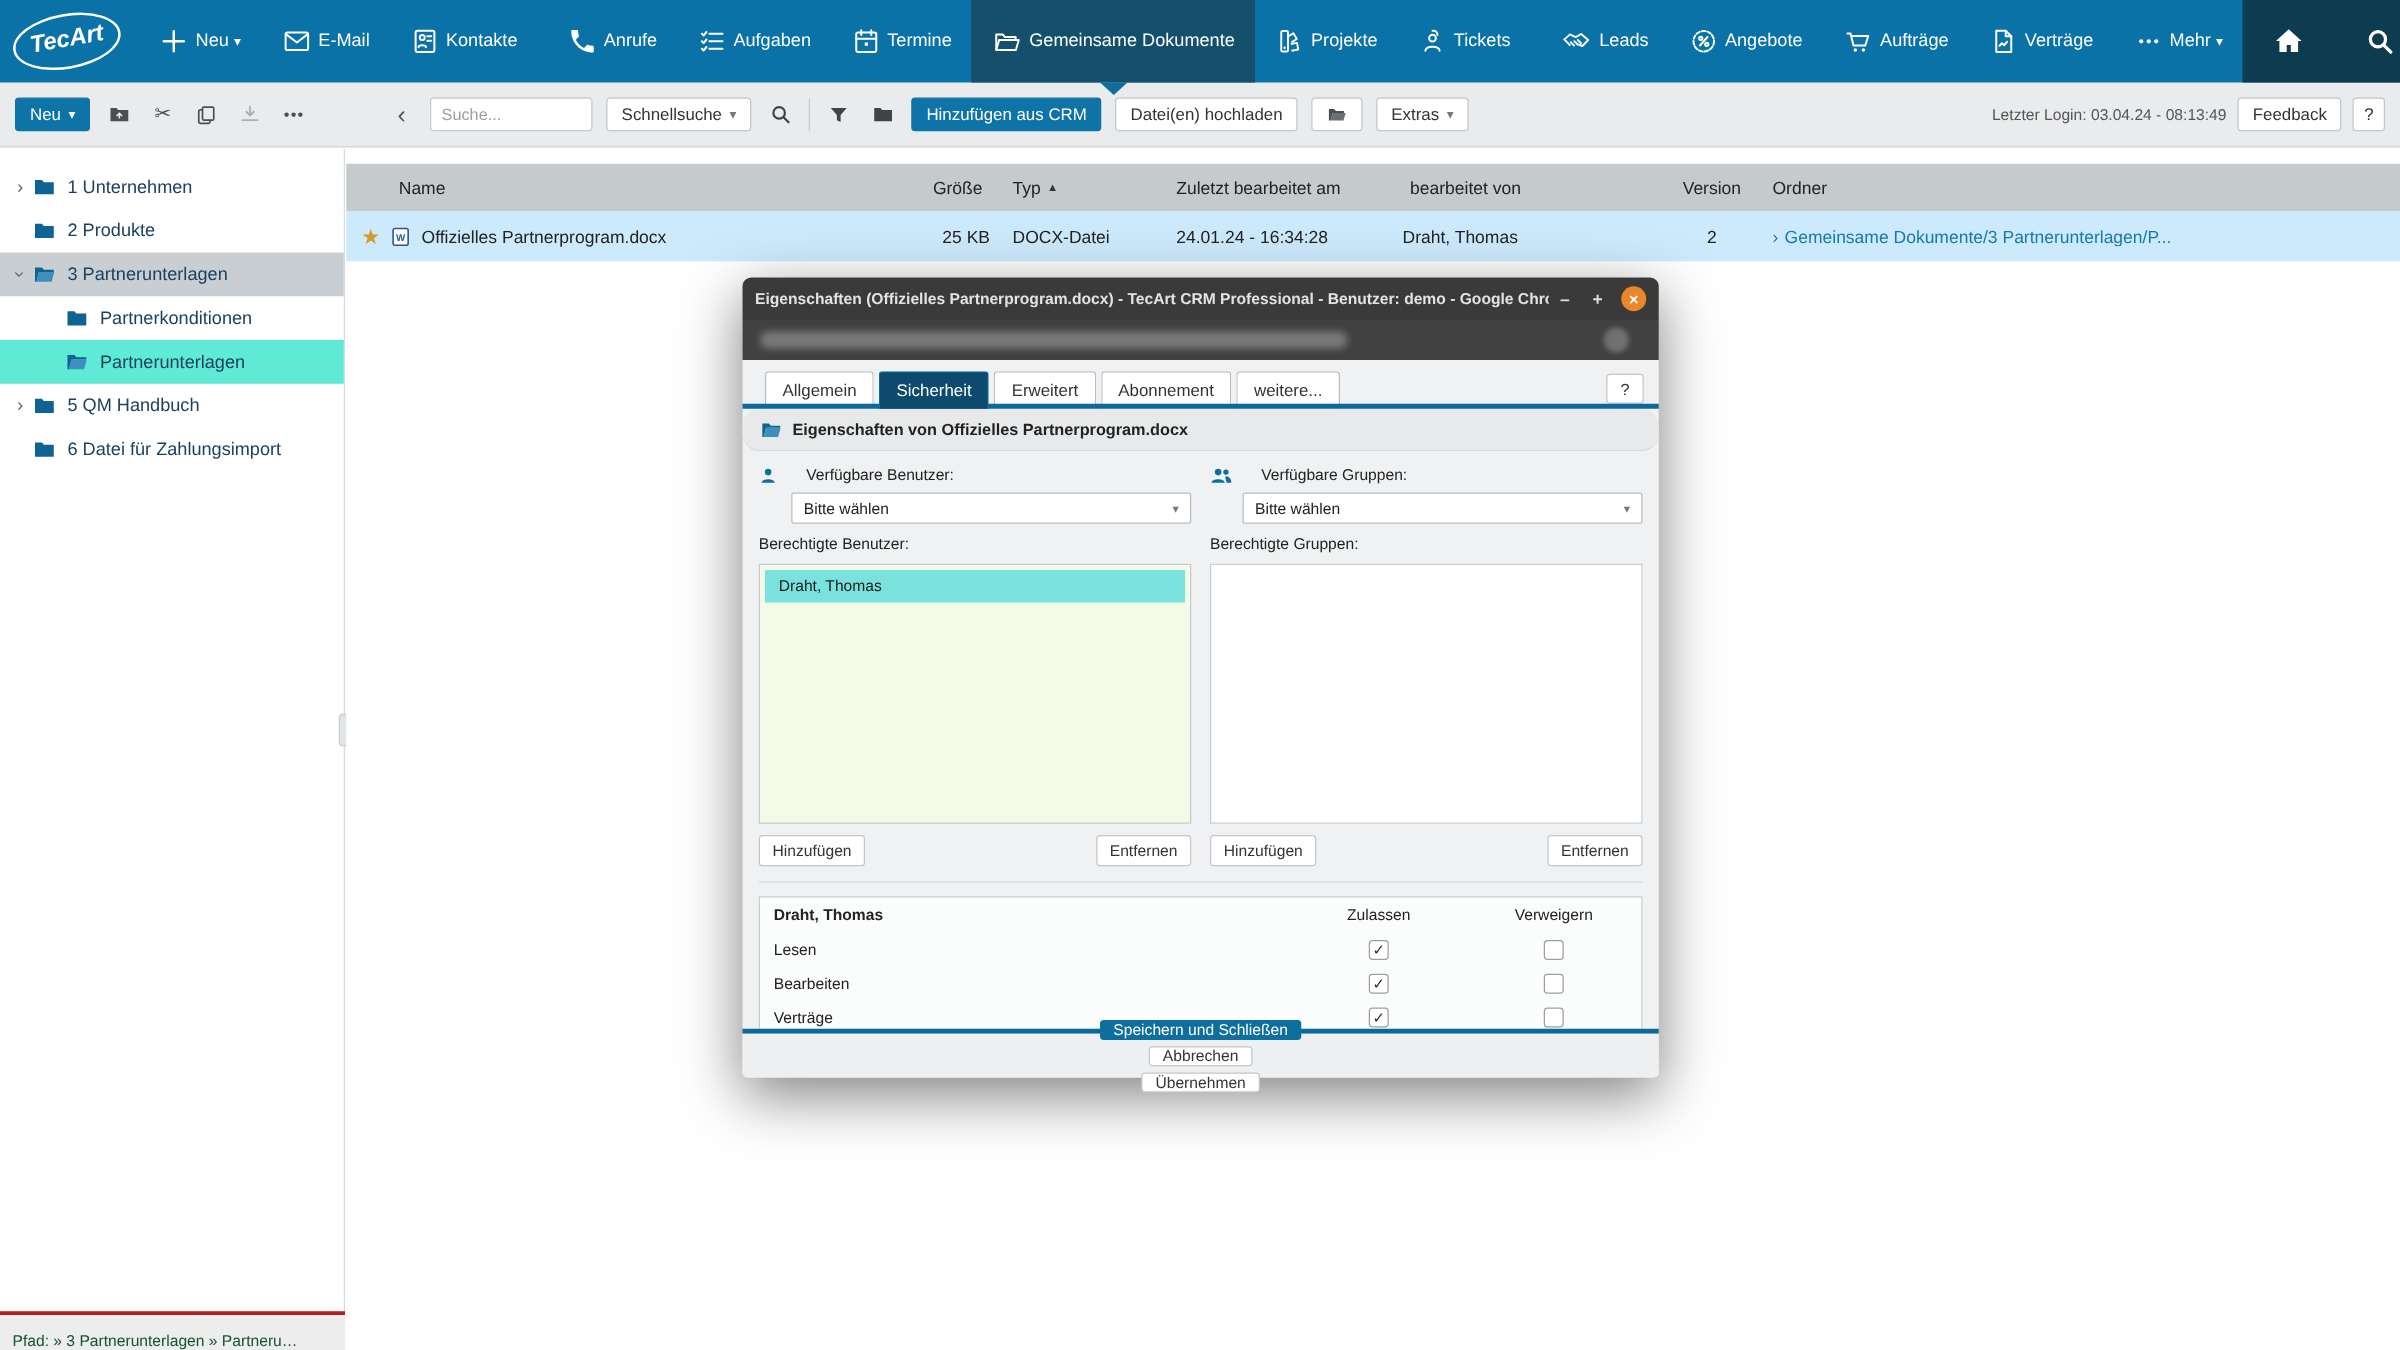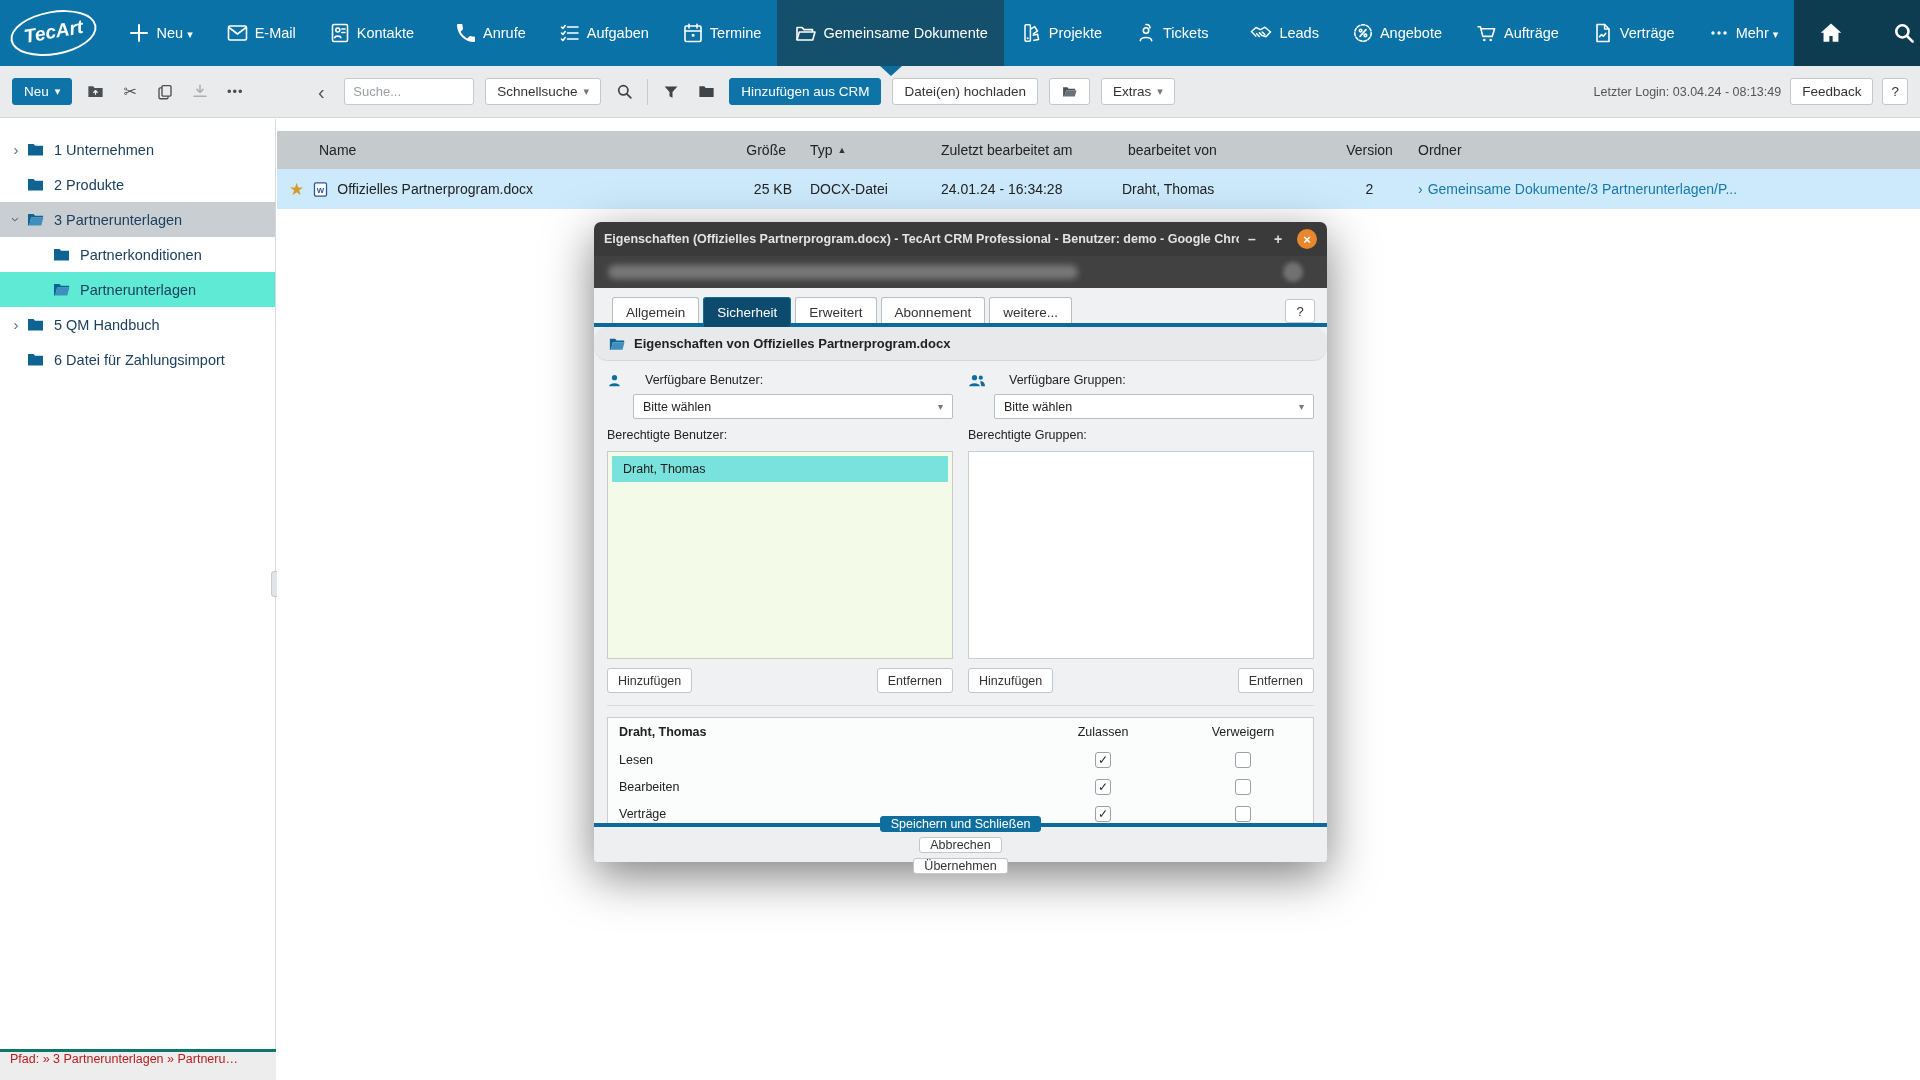--- a/index.html
+++ b/index.html
@@ -49,22 +49,22 @@
   .tree-row { height:35px; display:flex; align-items:center; font-size:14.5px; color:#1c405f; }
   .tree-row .chev { width:20px; text-align:center; color:#5a6b78; font-size:15px; margin-left:6px; }
   .tree-row .chev.open { transform:rotate(90deg); }
   .tree-row.child { padding-left:26px; }
   .tree-row.sel-gray { background:#c9ced3; }
   .tree-row.sel-blue { background:#5eead4; }
   .tree-label { margin-left:9px; white-space:nowrap; }
   .grip { position:absolute; right:-5px; top:452px; width:9px; height:26px; background:#e2e5e7;
           border:1px solid #c8cccf; border-radius:3px; }
   .sidebar-footer { position:absolute; bottom:0; left:0; width:276px; height:31px;
-          border-top:3px solid #0f766e; background:#ededee; display:flex; align-items:flex-start;
-          padding:0 10px; font-size:12.5px; color:#b91c1c; white-space:nowrap; overflow:hidden; }
+          border-top:3px solid #b91c1c; background:#ededee; display:flex; align-items:flex-end;
+          padding:0 10px; font-size:12.5px; color:#14532d; white-space:nowrap; overflow:hidden; }
 
   
   .main { position:absolute; top:119px; left:277px; right:0; bottom:0; background:#fff; }
   .grid { display:grid; grid-template-columns: 420px 95px 135px 195px 205px 85px 1fr; align-items:center; }
   .grid-header { margin-top:12px; height:38px; background:#c5cacd; font-size:14px; color:#222; }
   .grid-header .cell { padding:0 6px; }
   .grid-row { height:40px; background:#cdeafc; font-size:14px; color:#222; }
   .cell-name-h { padding-left:42px !important; }
   .cell-right { text-align:right; }
   .cell-center { text-align:center; }

